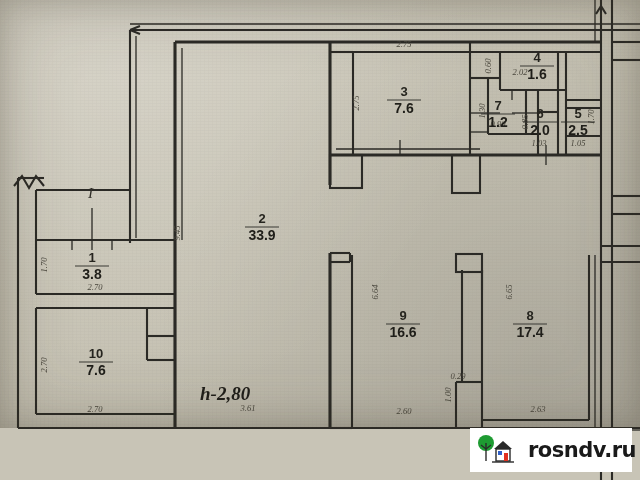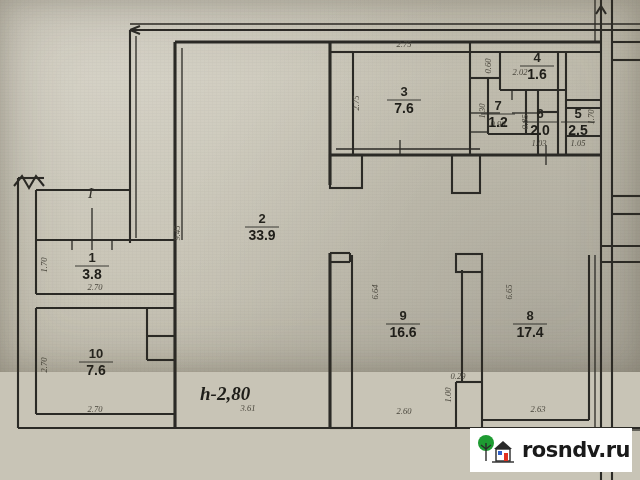--- a/index.html
+++ b/index.html
@@ -3,21 +3,21 @@
 <meta charset="utf-8">
 <title>Floor Plan</title>
 <style>
   html,body{margin:0;padding:0;}
   body{
     width:640px;height:480px;overflow:hidden;
     background:#c8c4b6;
     font-family:"Liberation Sans", sans-serif;
   }
   #plan-root{
-    position:relative;width:640px;height:372px;
+    position:relative;width:640px;height:428px;
     background:
       radial-gradient(circle at 20% 15%, rgba(255,255,255,0.18), rgba(255,255,255,0) 55%),
       radial-gradient(circle at 85% 85%, rgba(0,0,0,0.10), rgba(0,0,0,0) 60%),
       linear-gradient(160deg,#d0ccbe 0%, #c7c3b4 45%, #bfbbad 100%);
   }
   
   #grain{
     position:absolute;inset:0;pointer-events:none;
     opacity:.35;mix-blend-mode:multiply;
     background-image:
@@ -51,21 +51,21 @@
     font-style:italic;font-weight:bold;fill:#1f1e19;
   }
   .romannum{
     font-family:"Liberation Serif", serif;
     font-style:italic;fill:#32302a;
   }
   
   #watermark{
     position:absolute;left:470px;top:428px;
     width:162px;height:44px;background:#ffffff;
-    display:flex;align-items:center;gap:6px;
+    display:flex;align-items:center;gap:12px;
     padding:0 6px;box-sizing:border-box;
   }
   #wm-logo{width:40px;height:34px;flex:0 0 auto;}
   #wm-text{
     font-family:"DejaVu Sans", sans-serif;
     font-weight:bold;font-size:21px;color:#1a1a1a;
     letter-spacing:-0.5px;line-height:1;
   }
 </style>
 </head>

